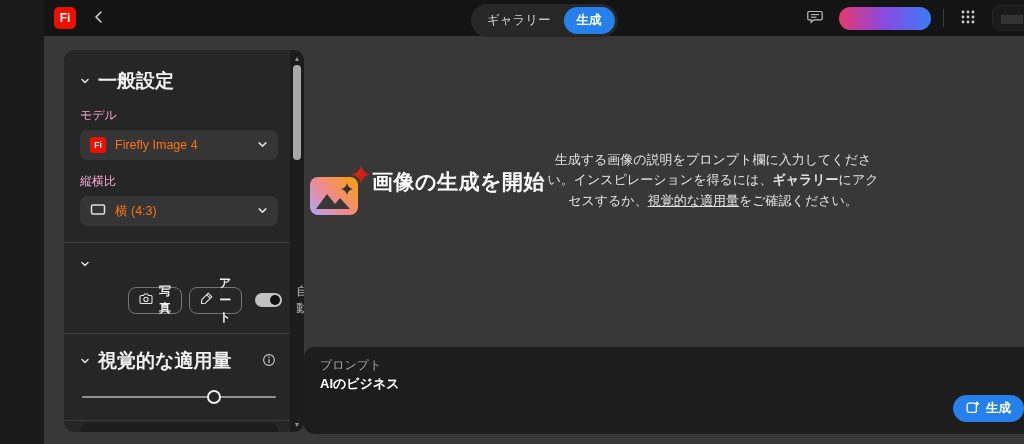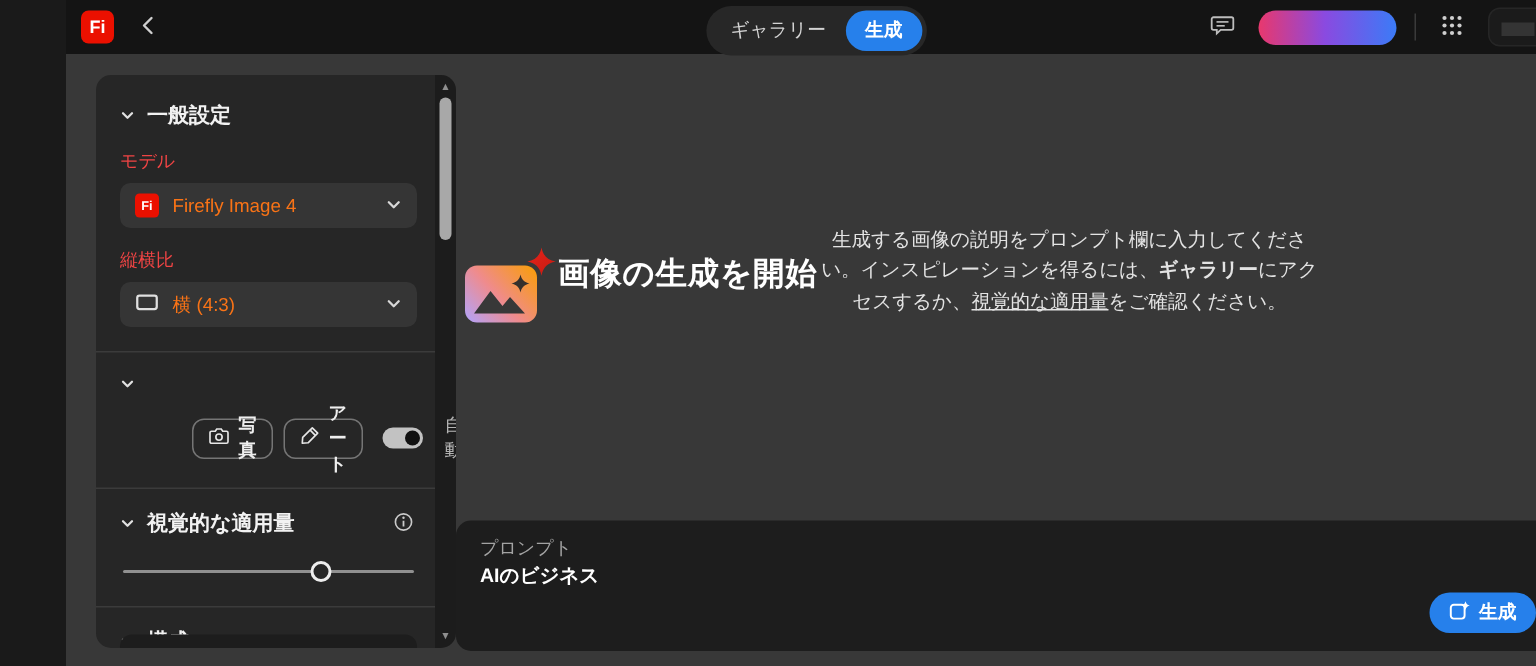--- a/index.html
+++ b/index.html
@@ -23,22 +23,22 @@
   .credits-pill{width:92px;height:23px;border-radius:999px;border:none;cursor:pointer;background:linear-gradient(90deg,#e8386d 0%,#8a4ae0 48%,#3b7bf7 100%);}
   .tb-divider{width:1px;height:18px;background:#3a3a3a;}
   .account-redacted{position:relative;width:66px;height:26px;border-radius:8px;background:#1b1b1b;border:1px solid #262626;cursor:pointer;overflow:hidden;}
   .account-redacted .blob1{position:absolute;left:8px;top:9px;width:22px;height:9px;background:#343434;}
   .account-redacted .blob2{position:absolute;left:32px;top:6px;width:26px;height:16px;background:#2e2e2e;}
 
   
   .sidebar{position:absolute;left:20px;top:50px;width:240px;height:382px;background:#262626;border-radius:10px;overflow:hidden;}
   .sidebar-inner{position:absolute;left:0;top:0;right:14px;bottom:0;padding:18px 12px 0 16px;}
   .sec-header{display:flex;align-items:center;gap:8px;cursor:pointer;background:none;border:none;width:100%;text-align:left;}
-  .sec-header .sec-title{font-size:14px;font-weight:bold;color:#f2f2f2;font-family:inherit;}
-  .field-label{font-size:12px;color:#ef4444;margin:13px 0 6px;}
+  .sec-header .sec-title{font-size:19px;font-weight:bold;color:#f2f2f2;font-family:inherit;}
+  .field-label{font-size:12px;color:#f9a8d4;margin:13px 0 6px;}
   .dropdown{height:30px;background:#353535;border:none;border-radius:7px;display:flex;align-items:center;gap:9px;padding:0 10px;width:100%;cursor:pointer;font-family:inherit;}
   .dropdown .dd-text{font-size:12.5px;color:#f97316;flex:1;text-align:left;}
   .fi-mini{width:16px;height:16px;border-radius:3px;background:var(--logo-red);color:#fff;font-size:8.5px;font-weight:bold;display:flex;align-items:center;justify-content:center;}
   .divider{height:1px;background:#3b3b3b;margin:16px -12px 14px -16px;}
   .ct-row{display:flex;align-items:center;gap:7px;margin-top:11px;padding-left:48px;}
   .chip-btn{display:flex;align-items:center;gap:6px;border:1px solid #757575;background:none;border-radius:8px;height:27px;padding:0 10px;cursor:pointer;font-family:inherit;}
   .chip-btn .chip-label{font-size:12px;color:#eee;font-weight:bold;}
   .toggle{position:relative;width:27px;height:14px;border-radius:999px;background:#4a4a4a;border:none;cursor:pointer;margin-left:6px;flex:none;}
   .toggle .knob{position:absolute;left:2px;top:2px;width:10px;height:10px;border-radius:50%;background:#111;transition:left .1s;}
   .toggle.on{background:#c2c2c2;}

